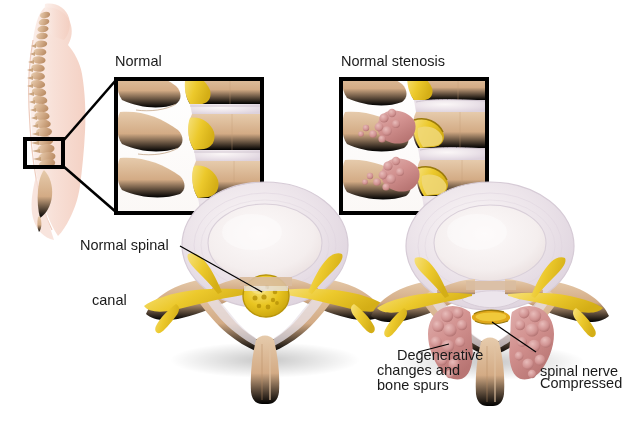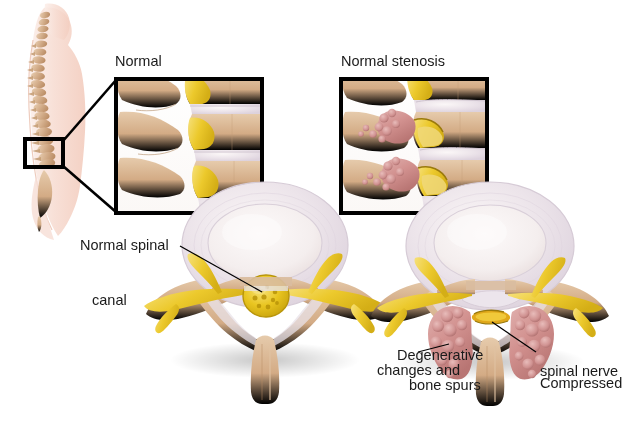--- a/index.html
+++ b/index.html
@@ -482,21 +482,21 @@
 <div class="lbl" style="left:341px;top:54px;">Normal stenosis</div>
 
 <div>
   <div class="lbl" style="left:80px;top:238px;">Normal spinal</div>
   <div class="lbl" style="left:92px;top:253px;margin-top:40px;">canal</div>
 </div>
 
 <div>
   <div class="lbl" style="left:377px;top:348px;margin-left:20px;">Degenerative</div>
   <div class="lbl" style="left:377px;top:363px;">changes and</div>
-  <div class="lbl" style="left:377px;top:378px;margin-left:32px;">bone spurs</div>
+  <div class="lbl" style="left:377px;top:378px;">bone spurs</div>
 </div>
 
 <div>
   <div class="lbl" style="left:540px;top:376px;">Compressed</div>
   <div class="lbl" style="left:540px;top:364px;">spinal nerve</div>
 </div>
 
 
 </div>
 

